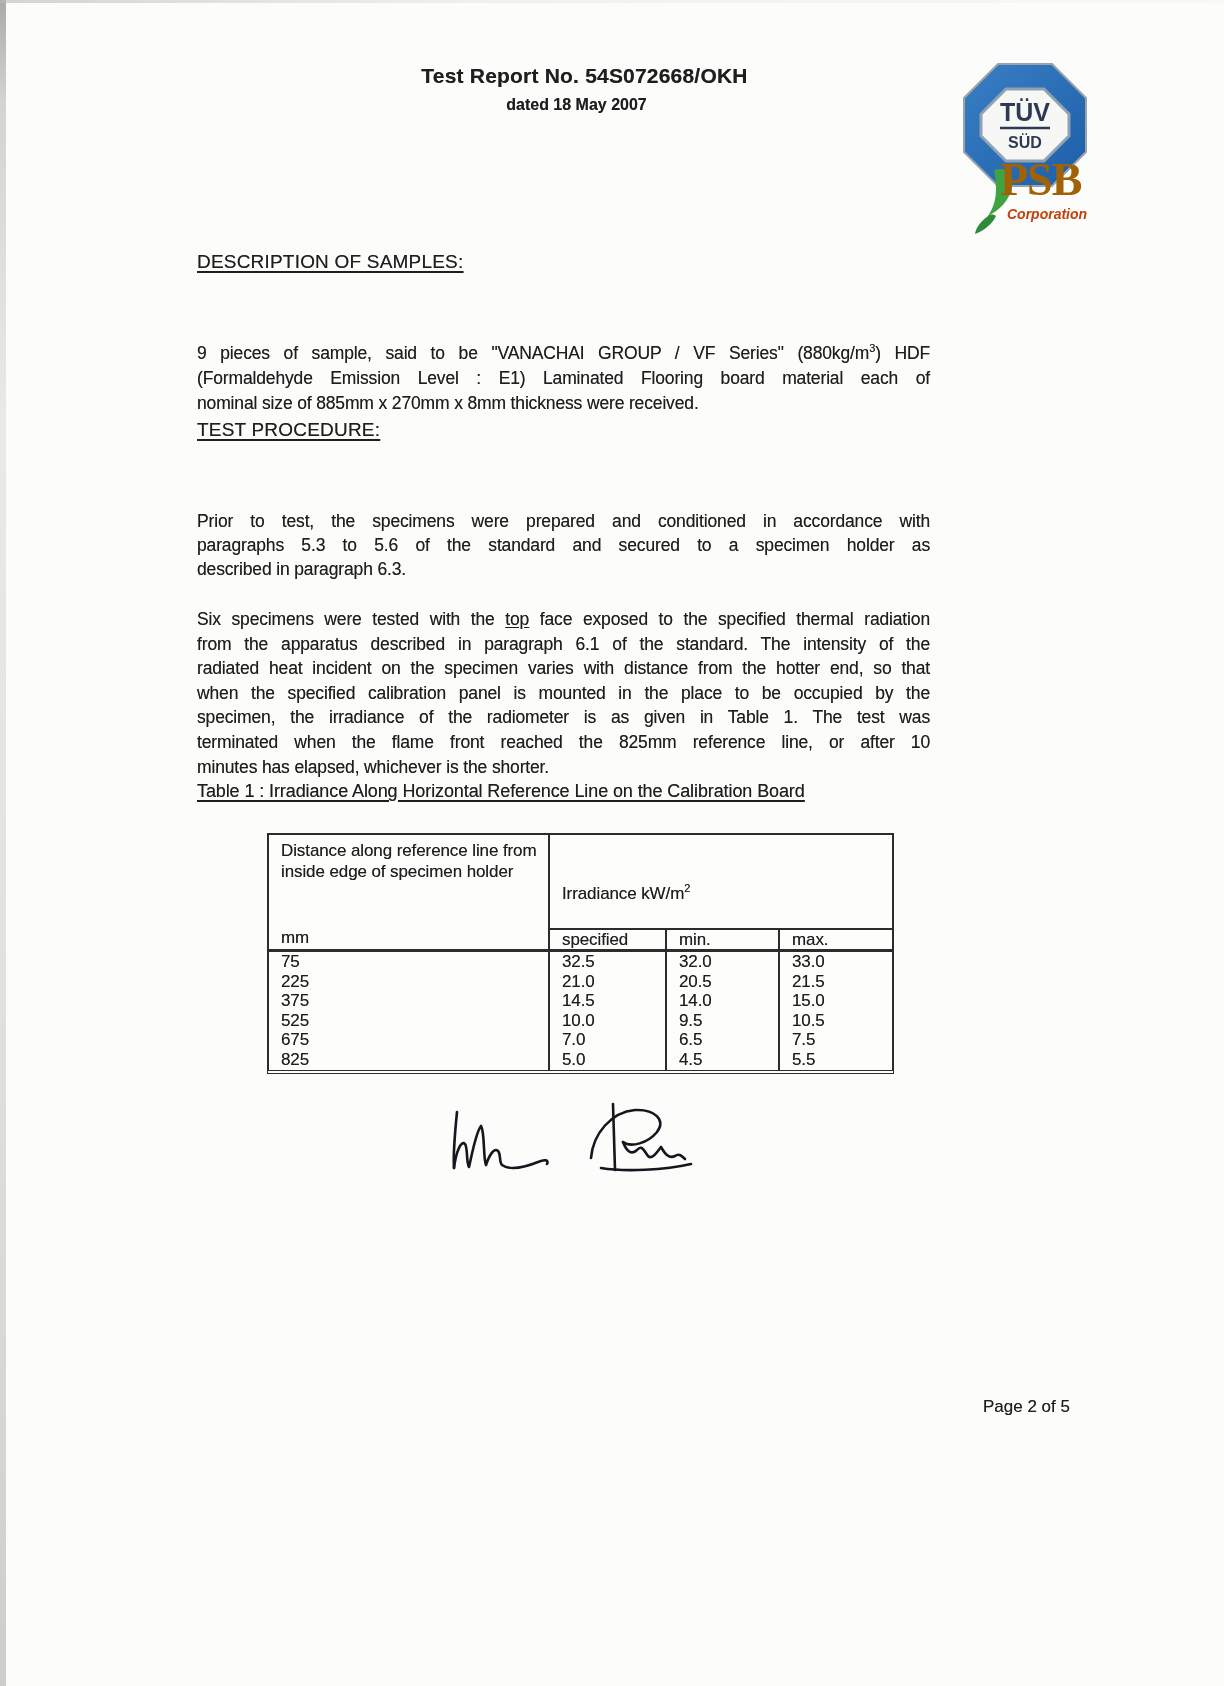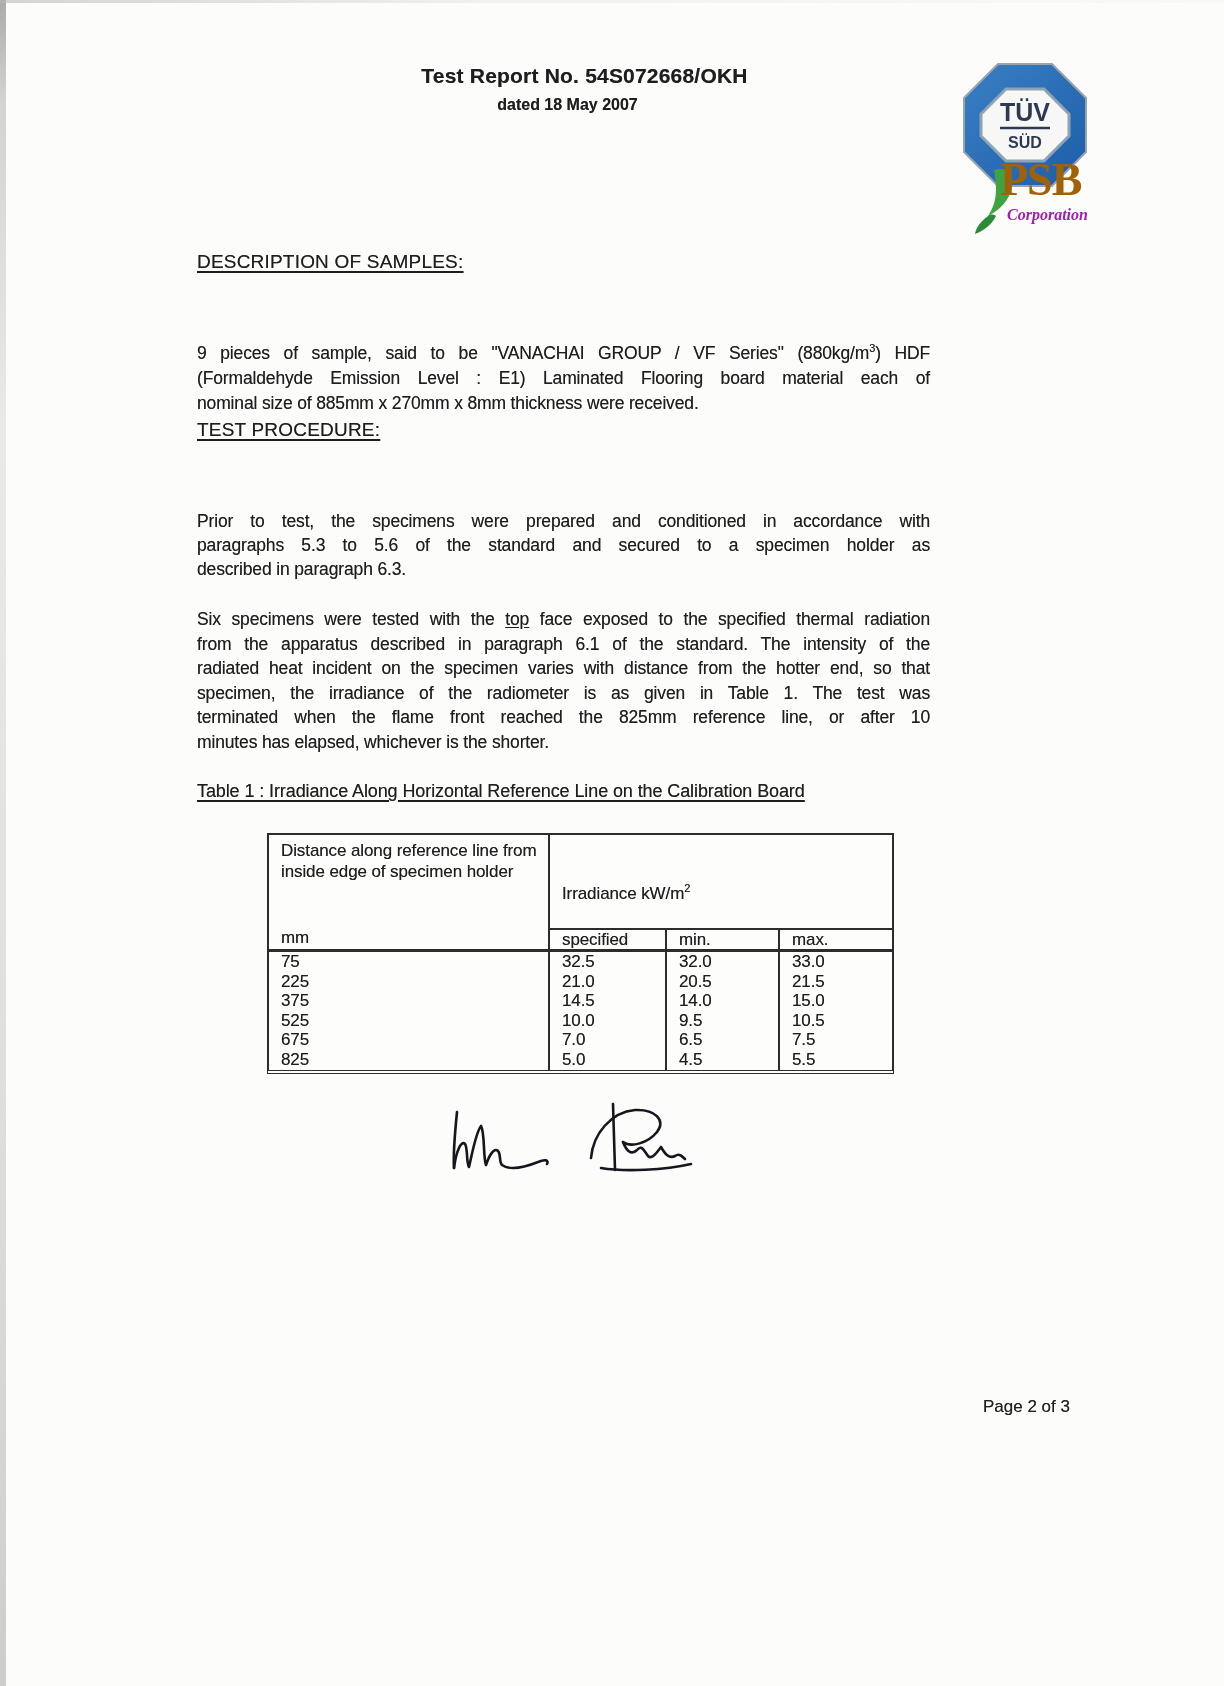--- a/index.html
+++ b/index.html
@@ -12,21 +12,21 @@
   .page *{box-sizing:border-box;}
   .txt{text-shadow:0 0 .5px rgba(25,25,25,.6);}
   .scan-edge{position:absolute;left:0;top:0;width:6px;height:100%;
     background:linear-gradient(180deg,#8f8f8f 0%,#c6c6c6 6%,#e3e3e1 25%,#d9d9d7 55%,#c9c9c7 85%,#bdbdbb 100%);
     opacity:.75;}
   .scan-top{position:absolute;left:0;top:0;width:100%;height:3px;
     background:linear-gradient(90deg,#b9b9b7,#e9e9e7 40%,#f6f6f4);opacity:.6;}
 
   .rpt-title{position:absolute;left:197px;top:64px;width:775px;text-align:center;
     font-size:21px;font-weight:bold;letter-spacing:.2px;}
-  .rpt-date{position:absolute;left:180px;top:96px;width:775px;text-align:center;
+  .rpt-date{position:absolute;left:189px;top:96px;width:775px;text-align:center;
     font-size:16px;font-weight:bold;}
 
   .heading{position:absolute;left:197px;font-size:19px;letter-spacing:.2px;
     text-decoration:underline;text-underline-offset:3px;text-decoration-thickness:1.5px;}
 
   .para{position:absolute;left:197px;width:733px;font-size:17.5px;letter-spacing:-.15px;margin-top:42px;}
   .para .ln{text-align:justify;text-align-last:justify;}
   .para .ln.last{text-align-last:left;}
   .p1{top:299px;line-height:25px;}
   .p2{top:467px;line-height:24.2px;}
@@ -56,22 +56,22 @@
   .drow{line-height:19.6px;}
 
   .sig-wrap{position:absolute;left:435px;top:1096px;width:310px;height:100px;}
 
   .footer-page{position:absolute;left:983px;top:1397px;font-size:17px;}
 
   .logo-wrap{position:absolute;left:950px;top:58px;width:150px;height:180px;}
   .psb-text{position:absolute;left:50px;top:100px;
     font-family:"Liberation Serif","DejaVu Serif",serif;font-weight:bold;
     font-size:46px;letter-spacing:-1px;color:#a16207;line-height:44px;}
-  .psb-corp{position:absolute;left:57px;top:148px;font-size:16px;color:#a21caf;
-    font-family:Liberation Serif, serif;font-style:italic;font-weight:bold;}
+  .psb-corp{position:absolute;left:57px;top:148px;font-size:14px;color:#c2410c;
+    font-family:Liberation Sans, sans-serif;font-style:italic;font-weight:bold;}
 </style>
 </head>
 <body>
 
 <div class="page">
   <div class="scan-edge"></div>
   <div class="scan-top"></div>
 
   <div class="rpt-title txt">Test Report No. 54S072668/OKH</div>
   <div class="rpt-date txt">dated 18 May 2007</div>
@@ -111,20 +111,21 @@
   <div class="heading txt" style="top:419px;">TEST PROCEDURE:</div>
   <div class="para p2 txt">
     <div class="ln">Prior to test, the specimens were prepared and conditioned in accordance with</div>
     <div class="ln">paragraphs 5.3 to 5.6 of the standard and secured to a specimen holder as</div>
     <div class="ln last">described in paragraph 6.3.</div>
   </div>
   <div class="para p3 txt">
     <div class="ln"><span>Six specimens were tested with the </span><span class="u-word">top</span><span> face exposed to the specified thermal radiation</span></div>
     <div class="ln">from the apparatus described in paragraph 6.1 of the standard. The intensity of the</div>
     <div class="ln">radiated heat incident on the specimen varies with distance from the hotter end, so that</div>
+    <div class="ln">when the specified calibration panel is mounted in the place to be occupied by the</div>
     <div class="ln">specimen, the irradiance of the radiometer is as given in Table 1.  The test was</div>
     <div class="ln">terminated when the flame front reached the 825mm reference line, or after 10</div>
     <div class="ln last">minutes has elapsed, whichever is the shorter.</div>
   </div>
 
   <div class="tbl-title txt">Table 1 : Irradiance Along Horizontal Reference Line on the Calibration Board</div>
 
   <div class="irr-table txt">
     <div class="col1-head">
       <span>Distance along reference line from inside edge of specimen holder</span>
@@ -174,14 +175,14 @@
         <path d="M19,72 C21,56 26,44 30,48 C33,52 31,66 34,71 C37,58 41,36 46,30 C50,36 48,62 51,69 C54,60 59,51 63,55 C66,58 64,66 67,69 C74,74 88,72 103,66 C110,63 114,64 112,68"></path>
 
         <path d="M178,8 L180,74"></path>
         <path d="M156,62 C158,38 176,16 200,14 C220,13 231,24 222,36 C213,47 196,52 188,46"></path>
         <path d="M188,46 C191,54 196,60 202,54 C207,48 209,55 213,60 C217,64 222,56 226,51 C230,58 234,63 240,60 C244,57 247,60 250,63"></path>
         <path d="M166,72 C190,76 230,74 256,68"></path>
       </g>
     </svg>
   </div>
 
-  <div class="footer-page txt">Page 2 of 3</div>
+  <div class="footer-page txt">Page 2 of 5</div>
 </div>
 
 </body></html>

